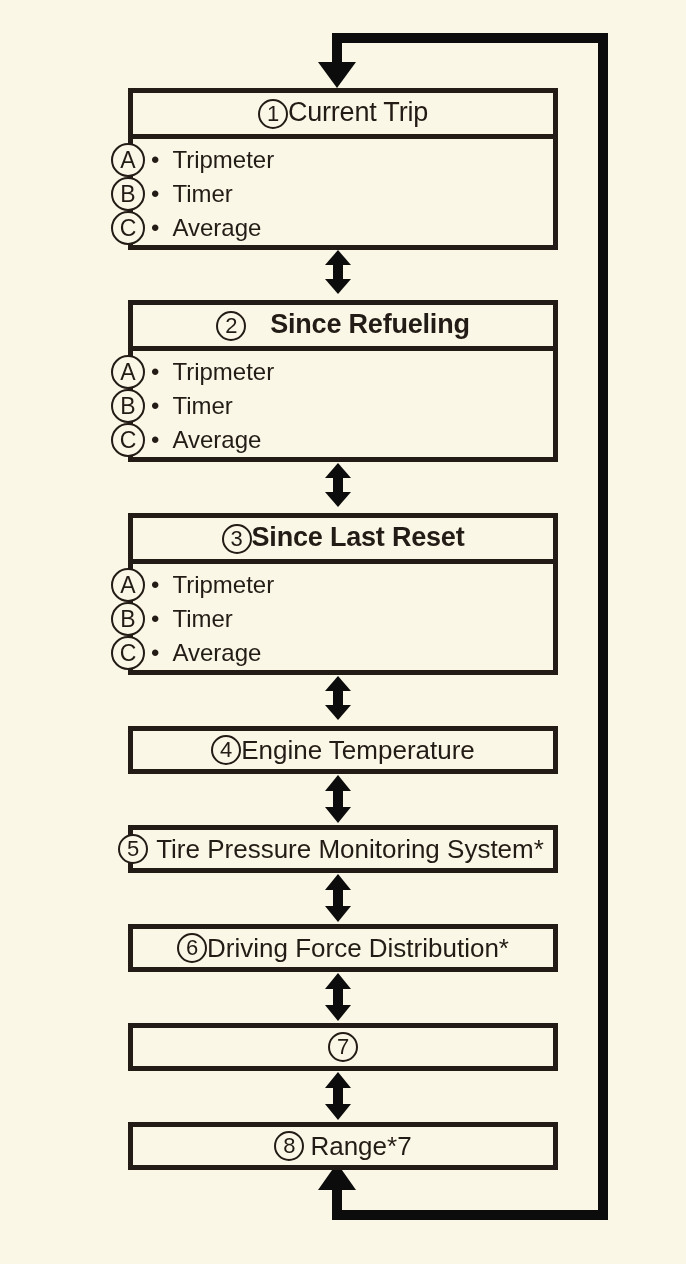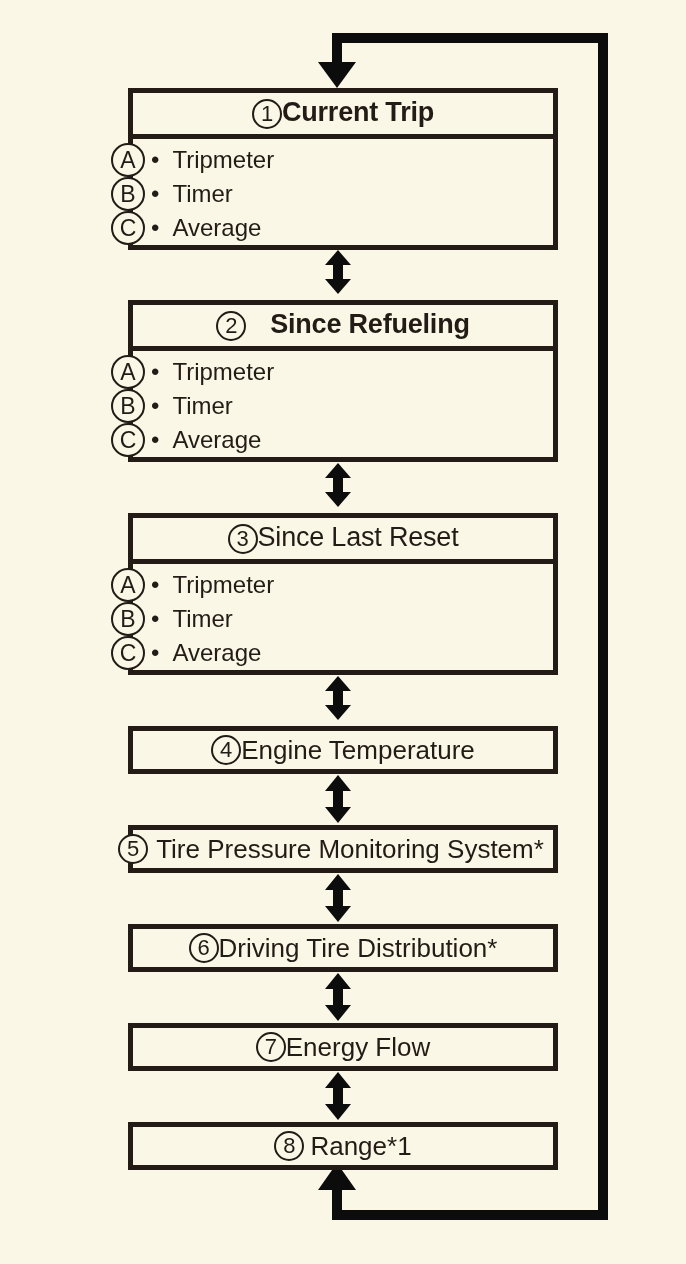--- a/index.html
+++ b/index.html
@@ -216,21 +216,21 @@
 
   <svg class="varrow" style="left:318px; top:1072px;" width="40" height="48" viewBox="0 0 40 48">
     <rect x="15" y="9" width="10" height="30" fill="#0c0c0c"></rect>
     <polygon points="20,0 33,16 7,16" fill="#0c0c0c"></polygon>
     <polygon points="20,48 33,32 7,32" fill="#0c0c0c"></polygon>
   </svg>
 
   <div class="node" style="left:128px; top:88px; width:430px; height:162px;">
     <div class="node-head">
       <span class="head-text">
-        <span class="badge-num">1</span><span style="font-weight: bold;">Current Trip</span>
+        <span class="badge-num">1</span><span style="font-weight: normal;">Current Trip</span>
       </span>
     </div>
     <div class="node-body">
       <div class="sub-row">
         <span class="badge-letter">A</span>
         <span class="bullet">•</span>
         <span class="sub-text">Tripmeter</span>
       </div>
       <div class="sub-row">
         <span class="badge-letter">B</span>
@@ -266,21 +266,21 @@
         <span class="badge-letter">C</span>
         <span class="bullet">•</span>
         <span class="sub-text">Average</span>
       </div>
     </div>
   </div>
 
   <div class="node" style="left:128px; top:513px; width:430px; height:162px;">
     <div class="node-head">
       <span class="head-text">
-        <span class="badge-num">3</span><span style="font-weight: normal;">Since Last Reset</span>
+        <span class="badge-num">3</span><span style="font-weight: bold;">Since Last Reset</span>
       </span>
     </div>
     <div class="node-body">
       <div class="sub-row">
         <span class="badge-letter">A</span>
         <span class="bullet">•</span>
         <span class="sub-text">Tripmeter</span>
       </div>
       <div class="sub-row">
         <span class="badge-letter">B</span>
@@ -307,31 +307,30 @@
       <span class="badge-num">5</span>
     </span>
     <span class="single-inner" style="padding-left:14px;text-align:right;">
       <span class="single-text">Tire Pressure Monitoring System*</span>
     </span>
   </div>
 
   <div class="node single" style="left:128px; top:924px; width:430px; height:48px;">
     <span class="single-inner">
       <span class="badge-num">6</span>
-        <span class="single-text">Driving Tire Distribution*</span>
+        <span class="single-text">Driving Force Distribution*</span>
     </span>
   </div>
 
   <div class="node single" style="left:128px; top:1023px; width:430px; height:48px;">
     <span class="single-inner">
       <span class="badge-num">7</span>
-        <span class="single-text">Energy Flow</span>
     </span>
   </div>
 
   <div class="node single" style="left:128px; top:1122px; width:430px; height:48px;">
     <span class="single-inner">
       <span class="badge-num">8</span>
-        <span class="single-text" style="margin-left:6px;">Range*1</span>
+        <span class="single-text" style="margin-left:6px;">Range*7</span>
     </span>
   </div>
 
 </div>
 
 </body></html>

